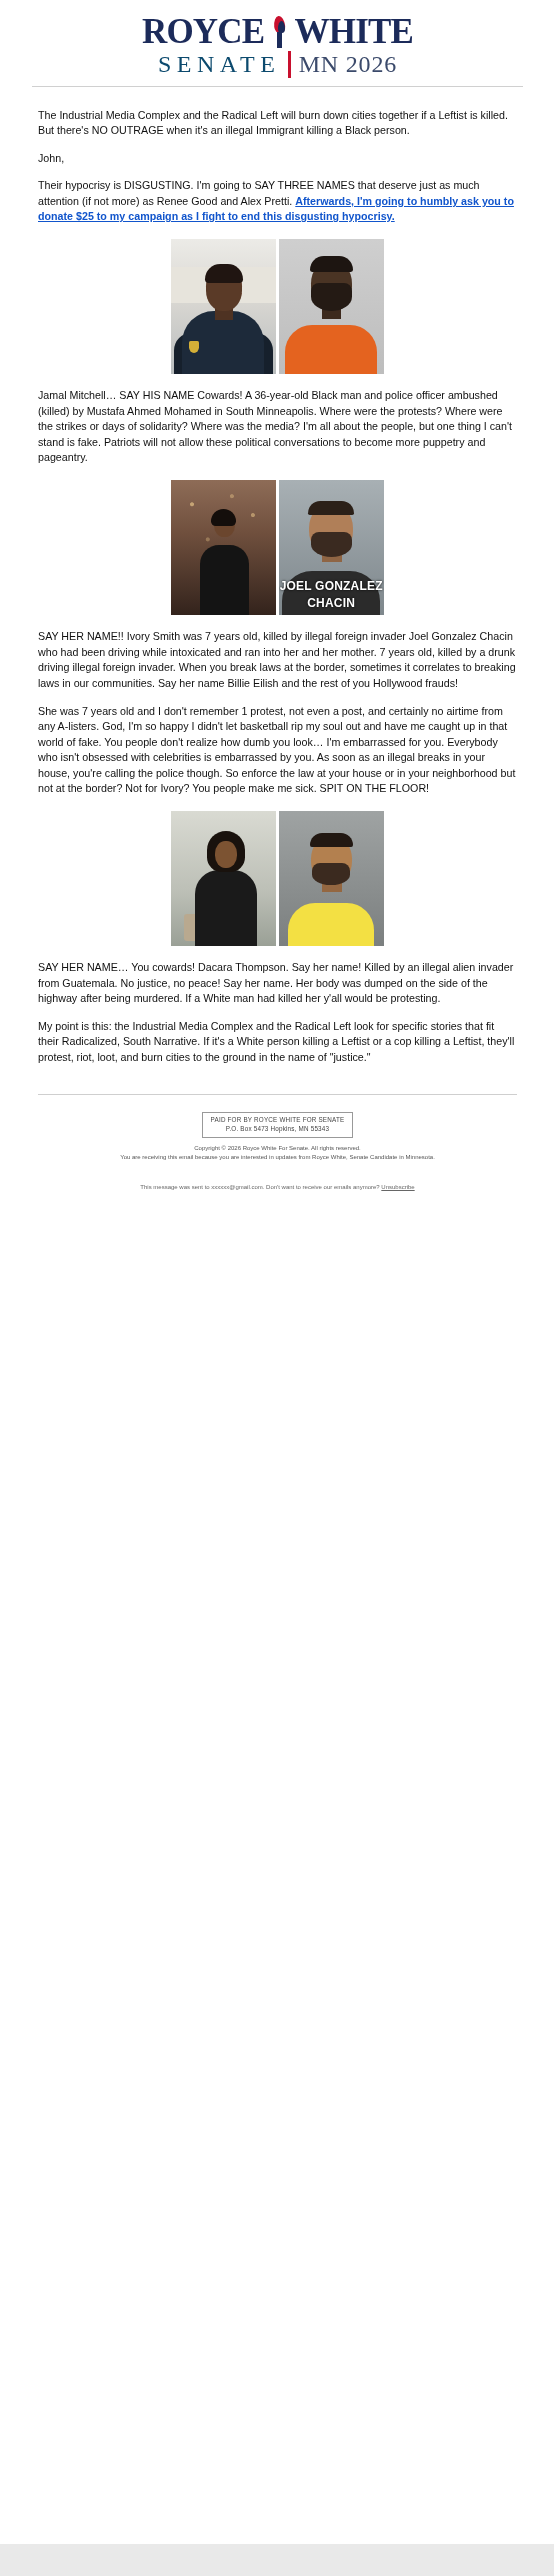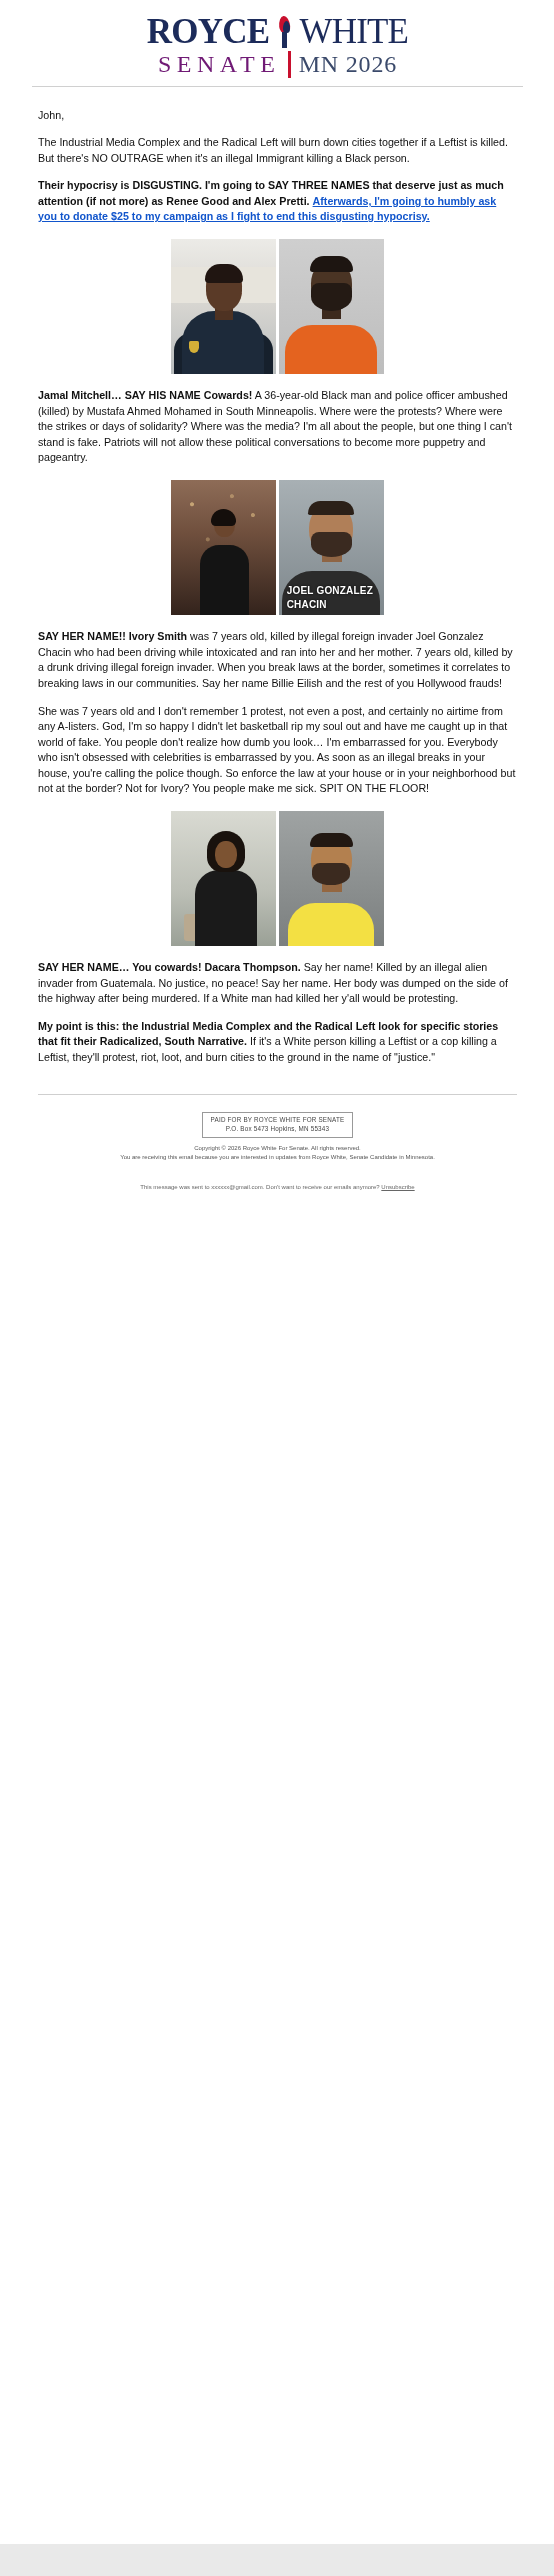--- a/index.html
+++ b/index.html
@@ -48,21 +48,21 @@
   }
   .logo-royce {
     font-family: "Liberation Serif", serif;
     font-weight: bold;
     font-size: 35px;
     letter-spacing: -0.8px;
     color: #1c2b5a;
   }
   .logo-white {
     font-family: "Liberation Serif", serif;
-    font-weight: normal;
+    font-weight: bold;
     font-size: 35px;
     letter-spacing: -0.8px;
     color: #1c2b5a;
   }
   .flame-mark {
     width: 20.6px;
     height: 35px;
     position: relative;
     display: inline-block;
   }
@@ -91,21 +91,21 @@
     display: flex;
     align-items: center;
     justify-content: center;
     gap: 8px;
     margin-top: 1.6px;
   }
   .logo-senate {
     font-family: "Liberation Serif", serif;
     font-size: 24px;
     letter-spacing: 5.5px;
-    color: #701a75;
+    color: #0c4a6e;
   }
   .logo-mn {
     font-family: "Liberation Serif", serif;
     font-size: 24px;
     letter-spacing: 0.8px;
     color: #3b4a6b;
   }
   .logo-divider {
     width: 2.4px;
     height: 27px;
@@ -120,21 +120,21 @@
   
   .body {
     padding: 12.7px 38px 0 38px;
     font-size: 10.7px;
     line-height: 1.45;
     color: #111;
   }
   .body p {
     margin: 0 0 12px 0;
   }
-  .b { font-weight: bold; }
+  .b { font-weight: normal; }
   .lnk {
     color: #1155cc;
     text-decoration: underline;
     font-weight: bold;
   }
 
   
   .img-row {
     display: flex;
     justify-content: center;
@@ -143,23 +143,23 @@
   }
   .photo {
     width: 105px;
     height: 135px;
     position: relative;
     overflow: hidden;
     background: #999;
   }
   .photo .cap {
     position: absolute;
-    left: 8px; right: 0; bottom: 2.4px;
-    text-align: left;
-    font-size: 10px;
+    left: 0; right: 0; bottom: 2.4px;
+    text-align: center;
+    font-size: 12px;
     font-weight: bold;
     color: #fff;
     text-shadow: 0 0 2.4px #000;
     letter-spacing: 0.2px;
   }
 
   
   .p-mitchell { background: linear-gradient(180deg,#ecebe7 0%,#d9d7d2 45%,#b9bdbe 100%); }
   .p-mitchell .bg-sign {
     position: absolute; left: 0; top: 28.5px; width: 100%; height: 36px;
@@ -385,23 +385,23 @@
           <span class="logo-senate">SENATE</span>
           <span class="logo-divider"></span>
           <span class="logo-mn">MN 2026</span>
         </div>
       </div>
       <hr class="hr-thin">
     </div>
 
     <div class="body">
 
+      <p>The Industrial Media Complex and the Radical Left will burn down cities together if a Leftist is killed. But there's NO OUTRAGE when it's an illegal Immigrant killing a Black person.</p>
+
       <p>John,</p>
-
-      <p>The Industrial Media Complex and the Radical Left will burn down cities together if a Leftist is killed. But there's NO OUTRAGE when it's an illegal Immigrant killing a Black person.</p>
 
       <p>
         <span class="b">Their hypocrisy is DISGUSTING. I'm going to SAY THREE NAMES that deserve just as much attention (if not more) as Renee Good and Alex Pretti.</span>
         <a class="lnk" href="#">Afterwards, I'm going to humbly ask you to donate $25 to my campaign as I fight to end this disgusting hypocrisy.</a>
       </p>
 
       <div class="img-row">
         <div class="photo p-mitchell">
           <div class="bg-sign">ec</div>
           <div class="shoulder-l"></div>

